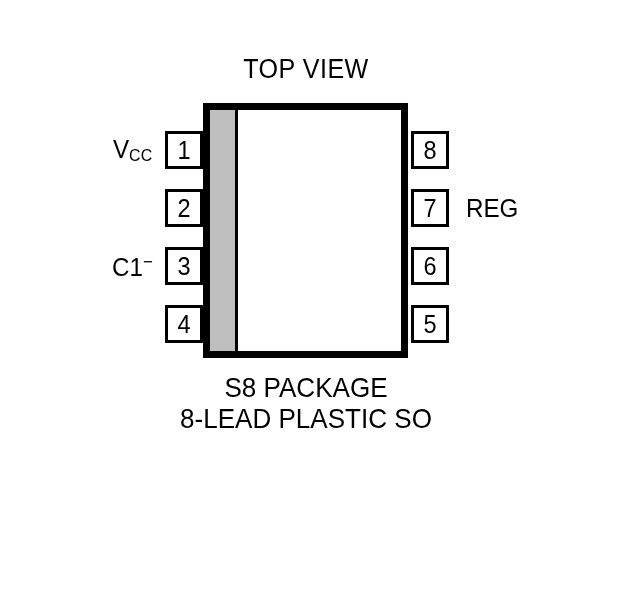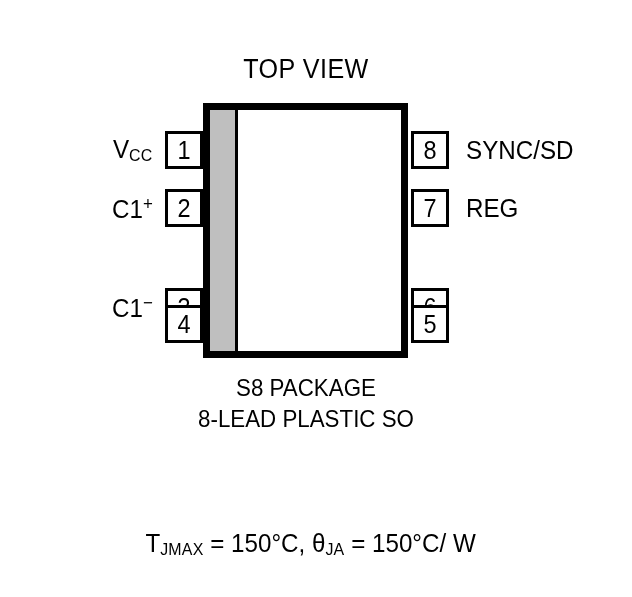--- a/index.html
+++ b/index.html
@@ -74,21 +74,21 @@
     font-size: 25px;
     line-height: 1;
   }
   .pin-box span { transform: scaleX(0.94); display: block; }
 
   .pin-left  { left: 165px; }
   .pin-right { left: 411px; }
 
   .row-1 { top: 131px; }
   .row-2 { top: 189px; }
-  .row-3 { top: 247px; margin-top: 41px; }
+  .row-3 { top: 247px; }
   .row-4 { top: 305px; }
 
   
   .pin-label {
     position: absolute;
     height: 38px;
     display: flex;
     align-items: center;
     font-size: 26px;
     line-height: 1;
@@ -118,21 +118,21 @@
     vertical-align: 0.42em;
   }
 
   
   .pkg-caption {
     position: absolute;
     left: 0;
     top: 372px;
     width: 612px;
     text-align: center;
-    font-size: 24px;
+    font-size: 28px;
     line-height: 31px;
     white-space: nowrap;
   }
   .pkg-caption div { transform: scaleX(0.93); transform-origin: center center; }
 
   
   .thermal {
     position: absolute;
     left: 0;
     top: 530px;
@@ -151,23 +151,20 @@
 
   <div class="top-view">TOP VIEW</div>
 
   <div class="package-body">
     <div class="orientation-stripe"></div>
   </div>
 
   <div class="pin-label label-left row-1">
     <span class="txt"><span>V</span><sub>CC</sub></span>
   </div>
-  <div class="pin-label label-left row-2">
-    <span class="txt"><span>C1</span><sup>+</sup></span>
-  </div>
   <div class="pin-label label-left row-3">
     <span class="txt"><span>C1</span><sup>−</sup></span>
   </div>
 
   <div class="pin-box pin-left row-1">
       <span>1</span>
     </div>
   <div class="pin-box pin-left row-2">
       <span>2</span>
     </div>
@@ -184,27 +181,23 @@
   <div class="pin-box pin-right row-2">
       <span>7</span>
     </div>
   <div class="pin-box pin-right row-3">
       <span>6</span>
     </div>
   <div class="pin-box pin-right row-4">
       <span>5</span>
     </div>
 
-  <div class="pin-label label-right row-1">
-    <span class="txt">SYNC/SD</span>
-  </div>
   <div class="pin-label label-right row-2">
     <span class="txt">REG</span>
   </div>
 
   <div class="pkg-caption">
     <div>S8 PACKAGE</div>
     <div>8-LEAD PLASTIC SO</div>
   </div>
 
-  <div class="thermal"><span class="inner"><span>T</span><sub>JMAX</sub><span> = 150°C, </span><span>θ</span><sub>JA</sub><span> = 150°C/ W</span></span></div>
 
 </div>
 
 </body></html>

